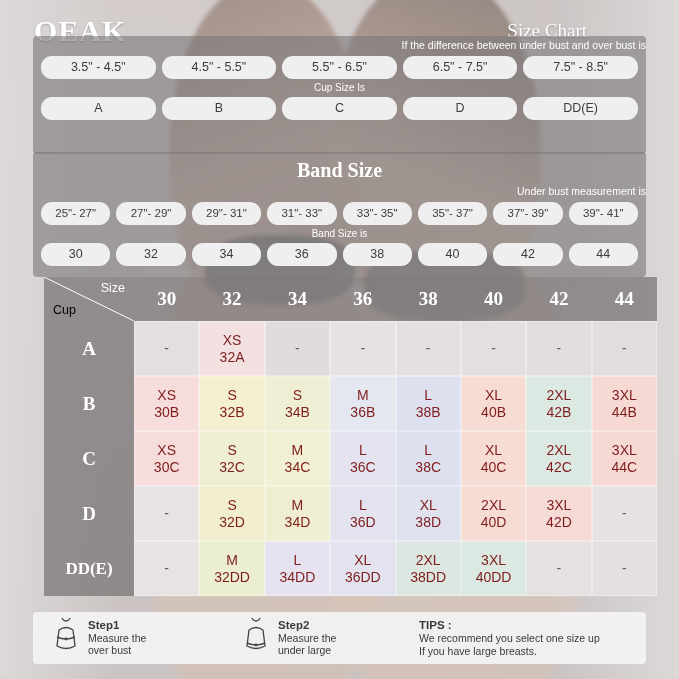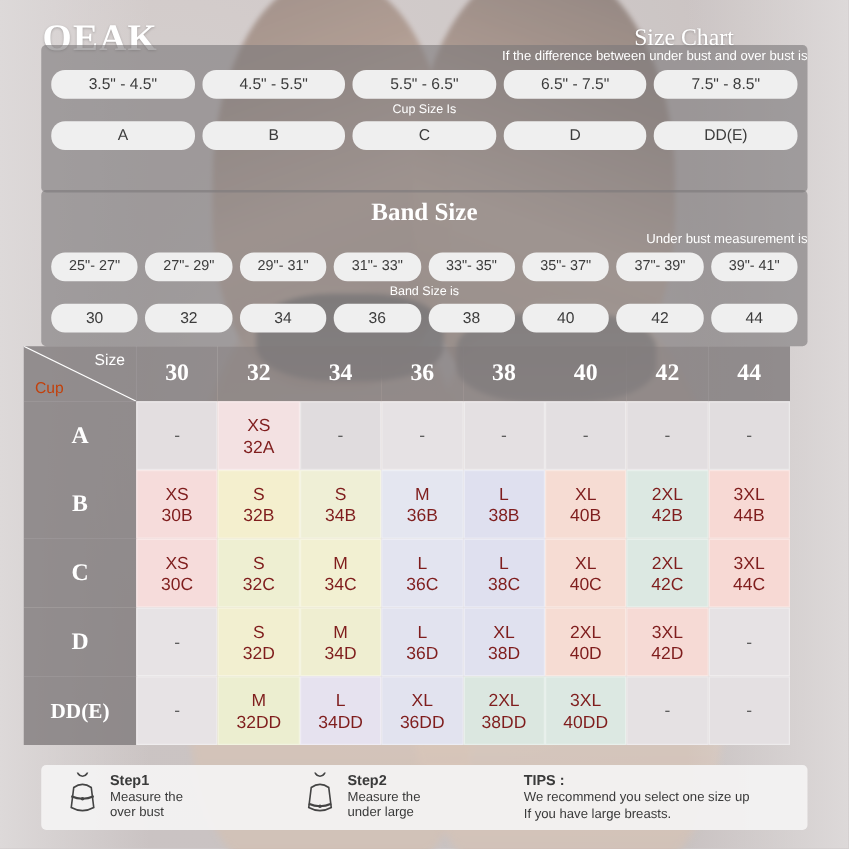--- a/index.html
+++ b/index.html
@@ -51,28 +51,28 @@
   .cell{flex:1;background:#efefef;border-radius:11px;text-align:center;font-size:12.5px;color:#3c3c3c;
         padding:4px 0;line-height:15px;white-space:nowrap;}
   .cell.small{font-size:11.5px;}
 
   
   #cup-section{top:36px;height:118px;}
   
   #band-section{top:152px;height:125px;}
 
   
-  #grid{position:absolute;left:19px;top:277px;width:613px;height:323px;
+  #grid{position:absolute;left:44px;top:277px;width:613px;height:323px;
         display:grid;grid-template-columns:90px repeat(8,1fr);
         grid-template-rows:44px repeat(5,55px);}
   #grid .hd{background:rgba(125,121,122,0.78);color:#fff;display:flex;align-items:center;justify-content:center;
         font-size:19px;font-weight:bold;font-family:"Liberation Serif", serif;}
   #grid .corner{background:rgba(125,121,122,0.78);position:relative;}
   #grid .corner .sz{position:absolute;right:9px;top:4px;color:#fff;font-size:12.5px;}
-  #grid .corner .cp{position:absolute;left:9px;bottom:4px;color:#c2410c;font-size:12.5px;}
+  #grid .corner .cp{position:absolute;left:9px;bottom:4px;color:#000000;font-size:12.5px;}
   #grid .corner .dg{position:absolute;left:0;top:0;width:100%;height:100%;}
   #grid .rhd{background:rgba(125,121,122,0.78);color:#fff;display:flex;align-items:center;justify-content:center;
         font-size:19px;font-weight:bold;font-family:"Liberation Serif", serif;}
   #grid .c{display:flex;flex-direction:column;align-items:center;justify-content:center;
         font-size:14px;line-height:17px;color:#7f1d1d;border:1px solid rgba(255,255,255,0.35);}
   #grid .c .a{font-weight:normal;}
   #grid .c .b{font-weight:normal;text-align:center;}
   #grid .c.empty{color:#5d5d5d;font-size:14px;}
 
   

